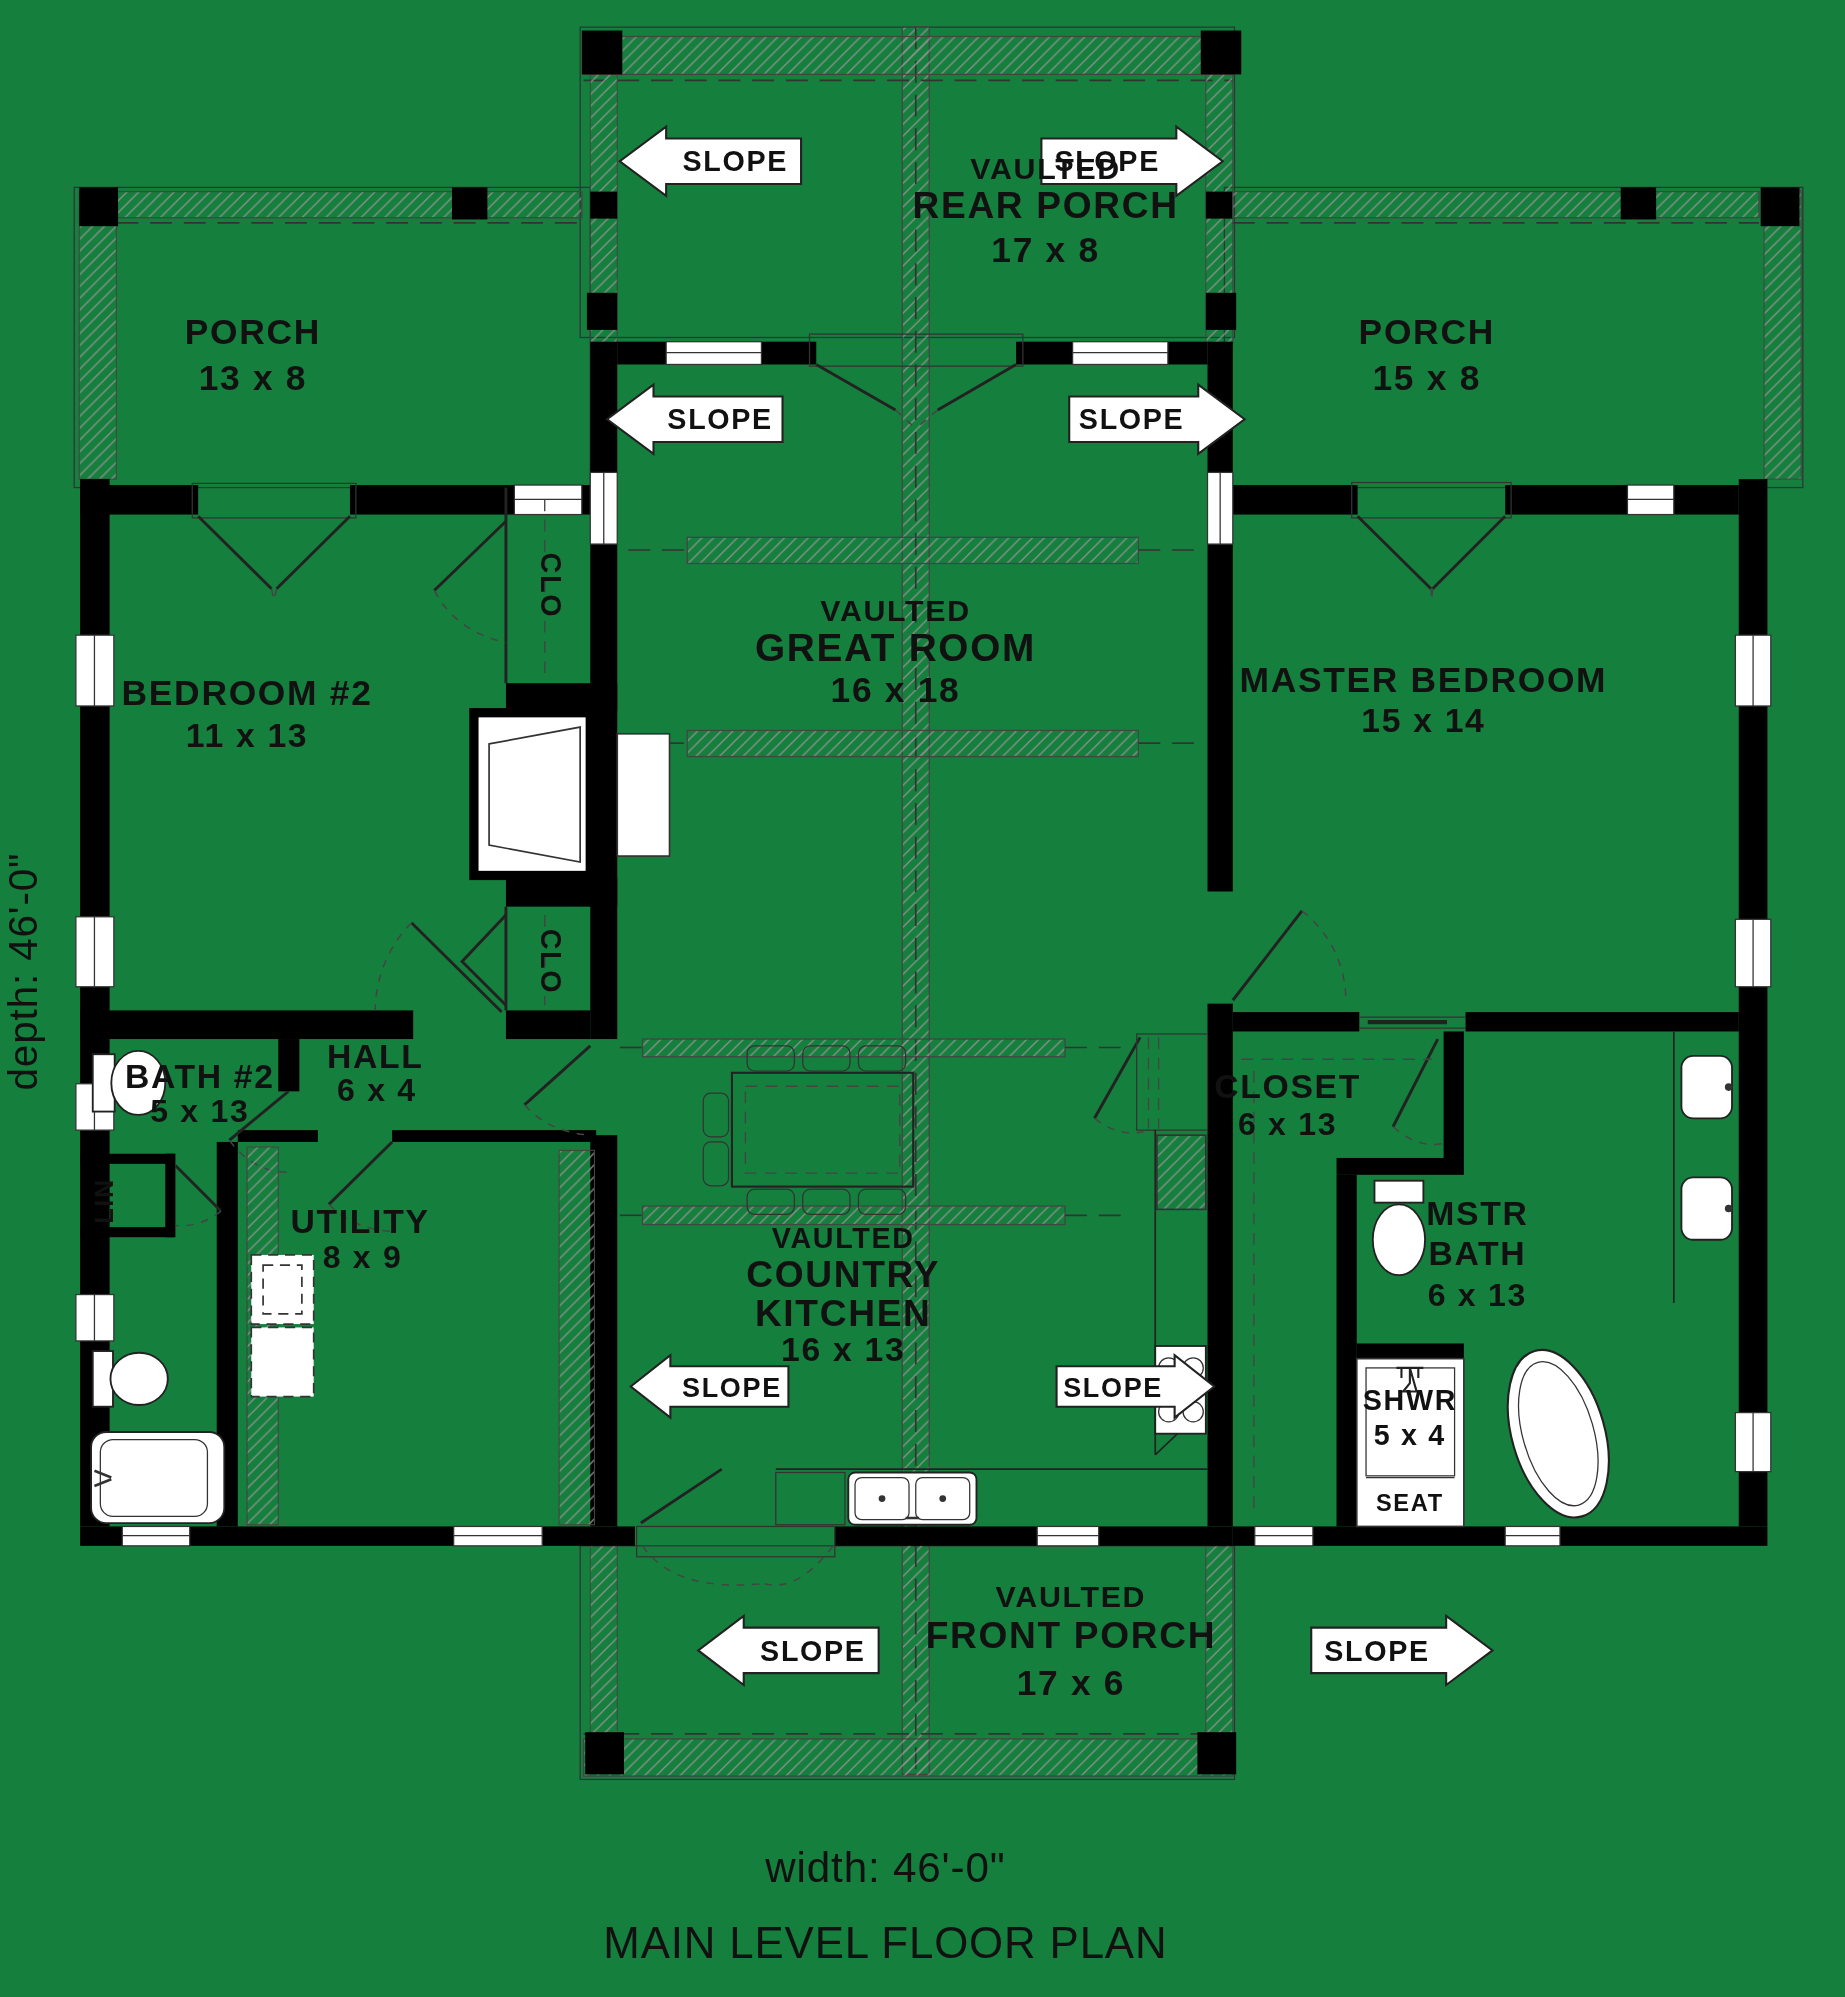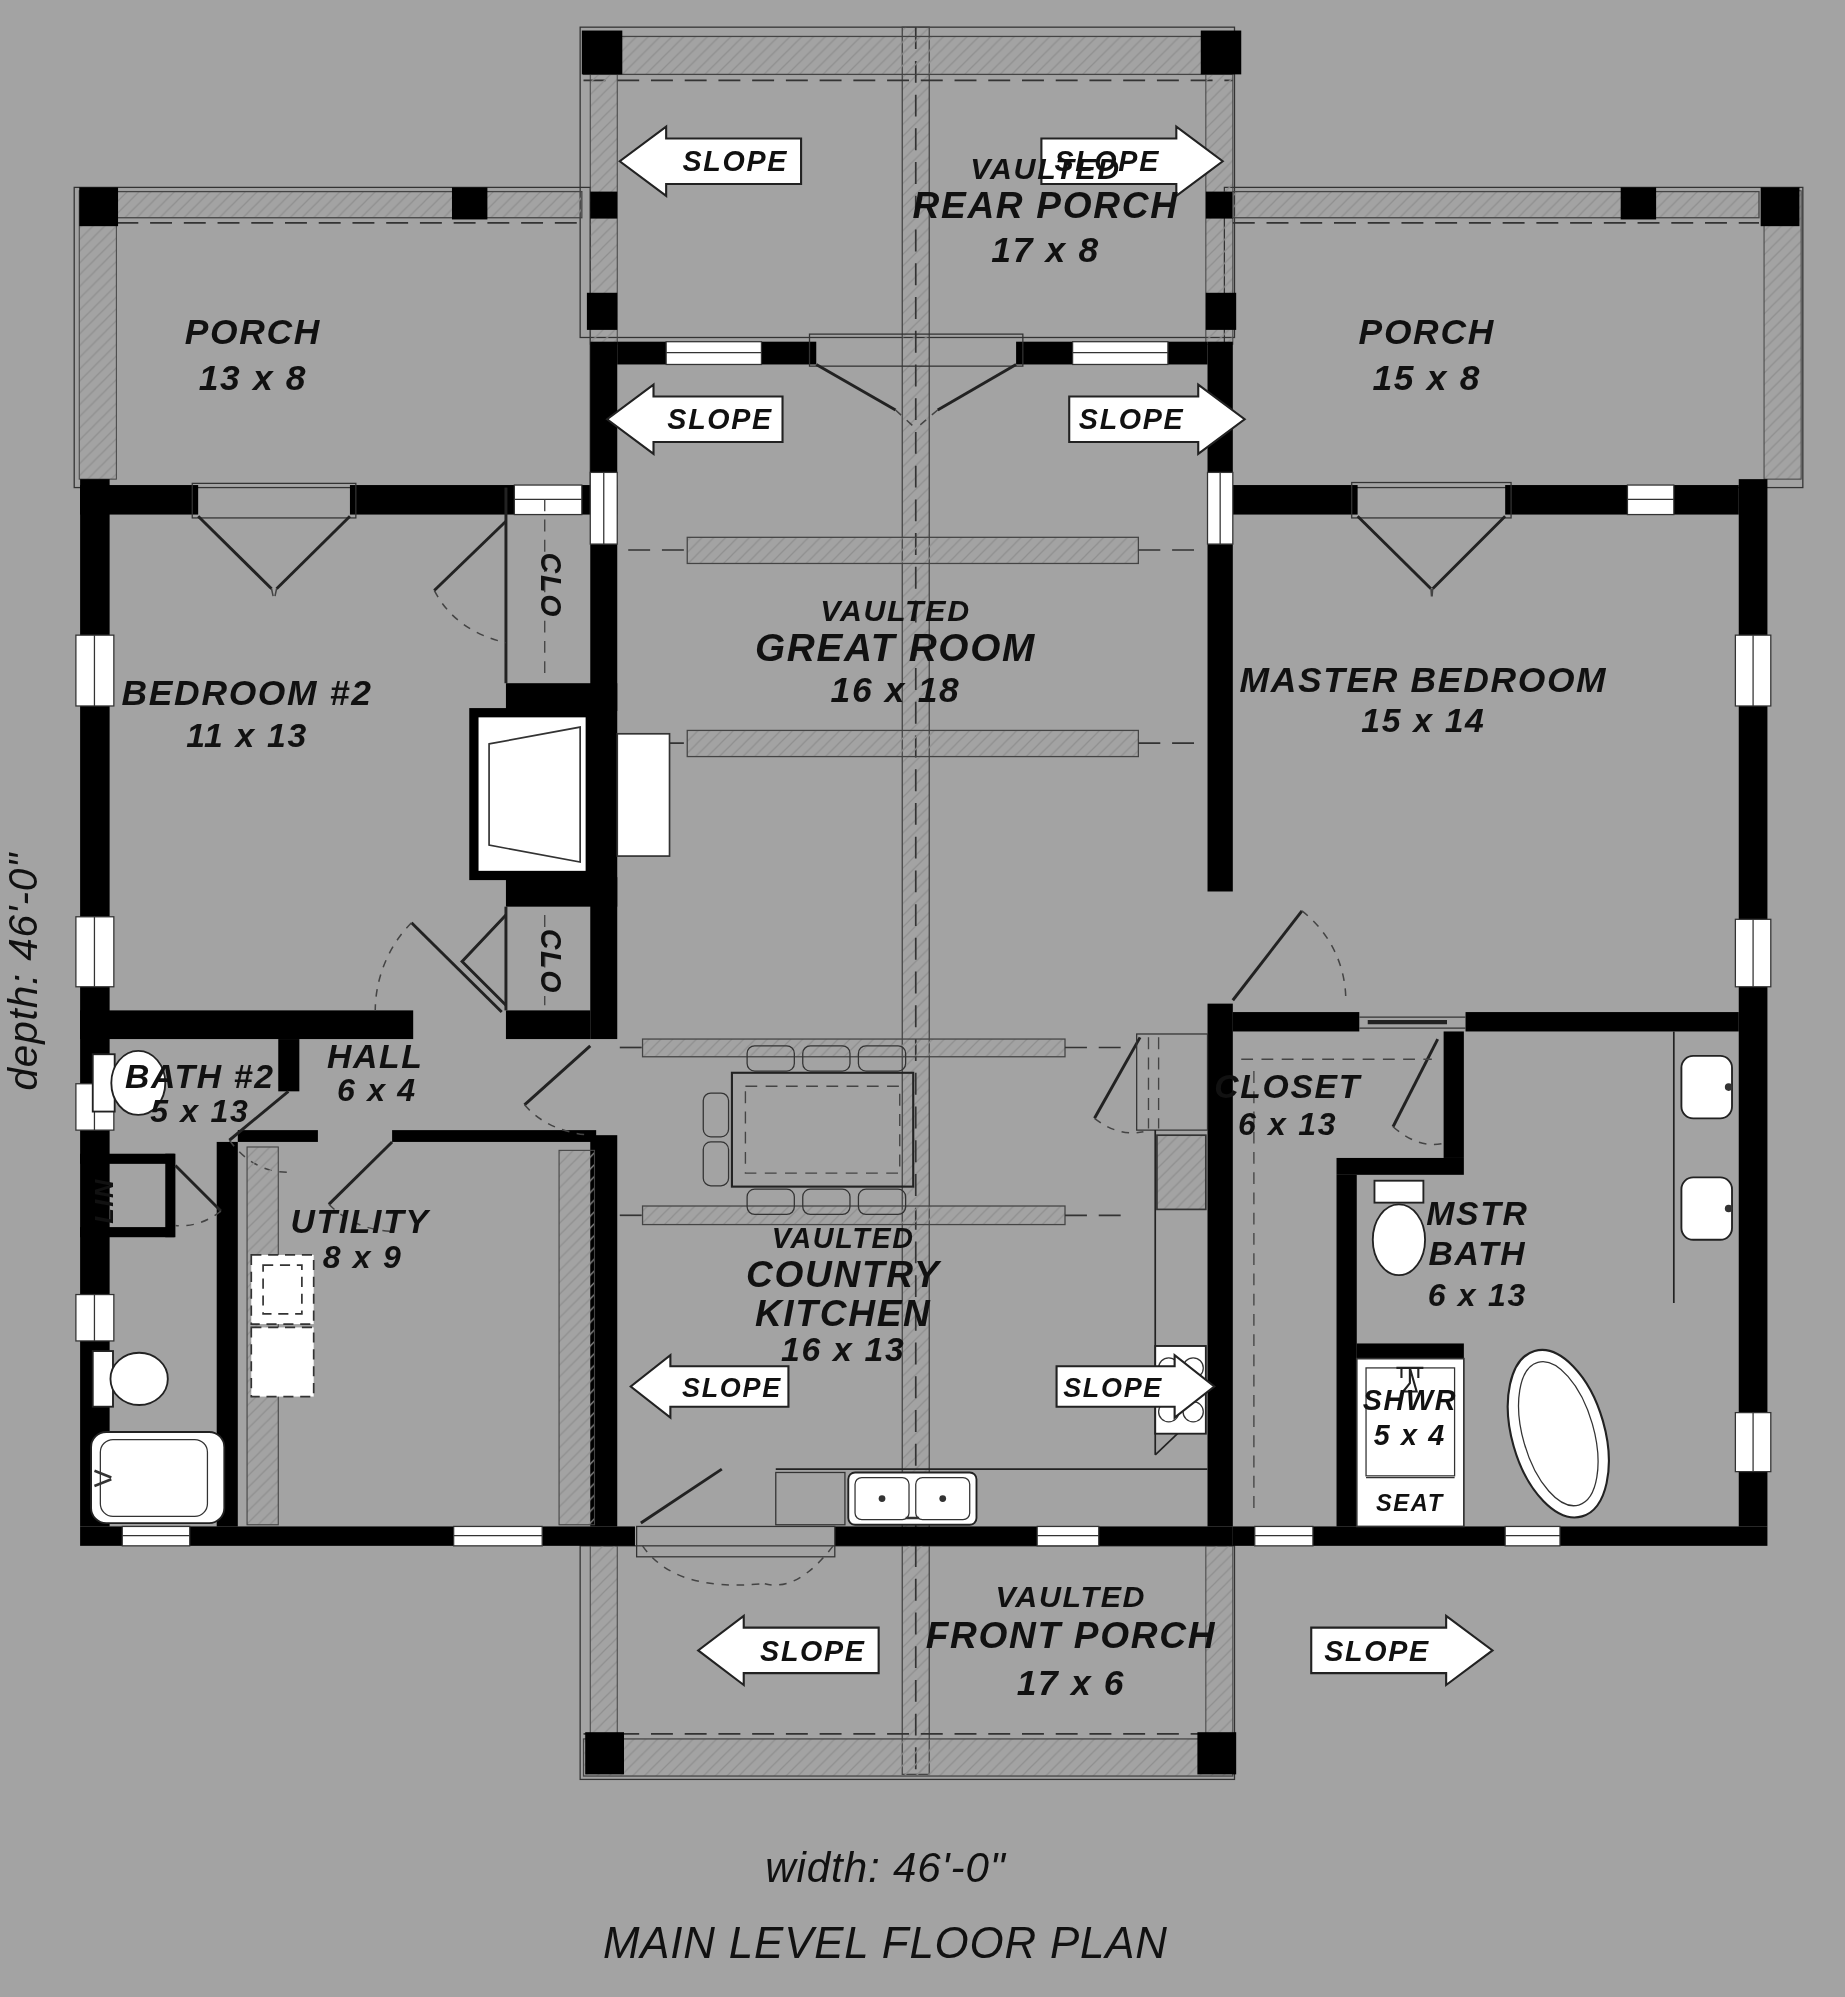--- a/index.html
+++ b/index.html
@@ -1,16 +1,16 @@
 <!DOCTYPE html>
 <html style="font-size:13.5px"><head>
 <meta charset="utf-8">
 <style>
   html,body{margin:0;padding:0;background:#ffffff;}
-  .plan-wrap{width:1845px;height:1998px;background:#a3a3a3;font-style:italic;}
+  .plan-wrap{width:1845px;height:1998px;background:#15803d;}
   svg{display:block;}
   text{font-family:"Liberation Sans","DejaVu Sans",sans-serif;fill:#111;}
   .lbl{font-weight:700;letter-spacing:2px;}
   .plain{font-weight:400;letter-spacing:1px;}
   .wall{fill:#000;}
   .post{fill:#000;}
   .thin{fill:none;stroke:#222;stroke-width:2;}
   .thin15{fill:none;stroke:#333;stroke-width:1.5;}
   .leaf{stroke:#222;stroke-width:3.5;fill:none;}
   .swing{stroke:#444;stroke-width:1.8;fill:none;stroke-dasharray:9 9;}

